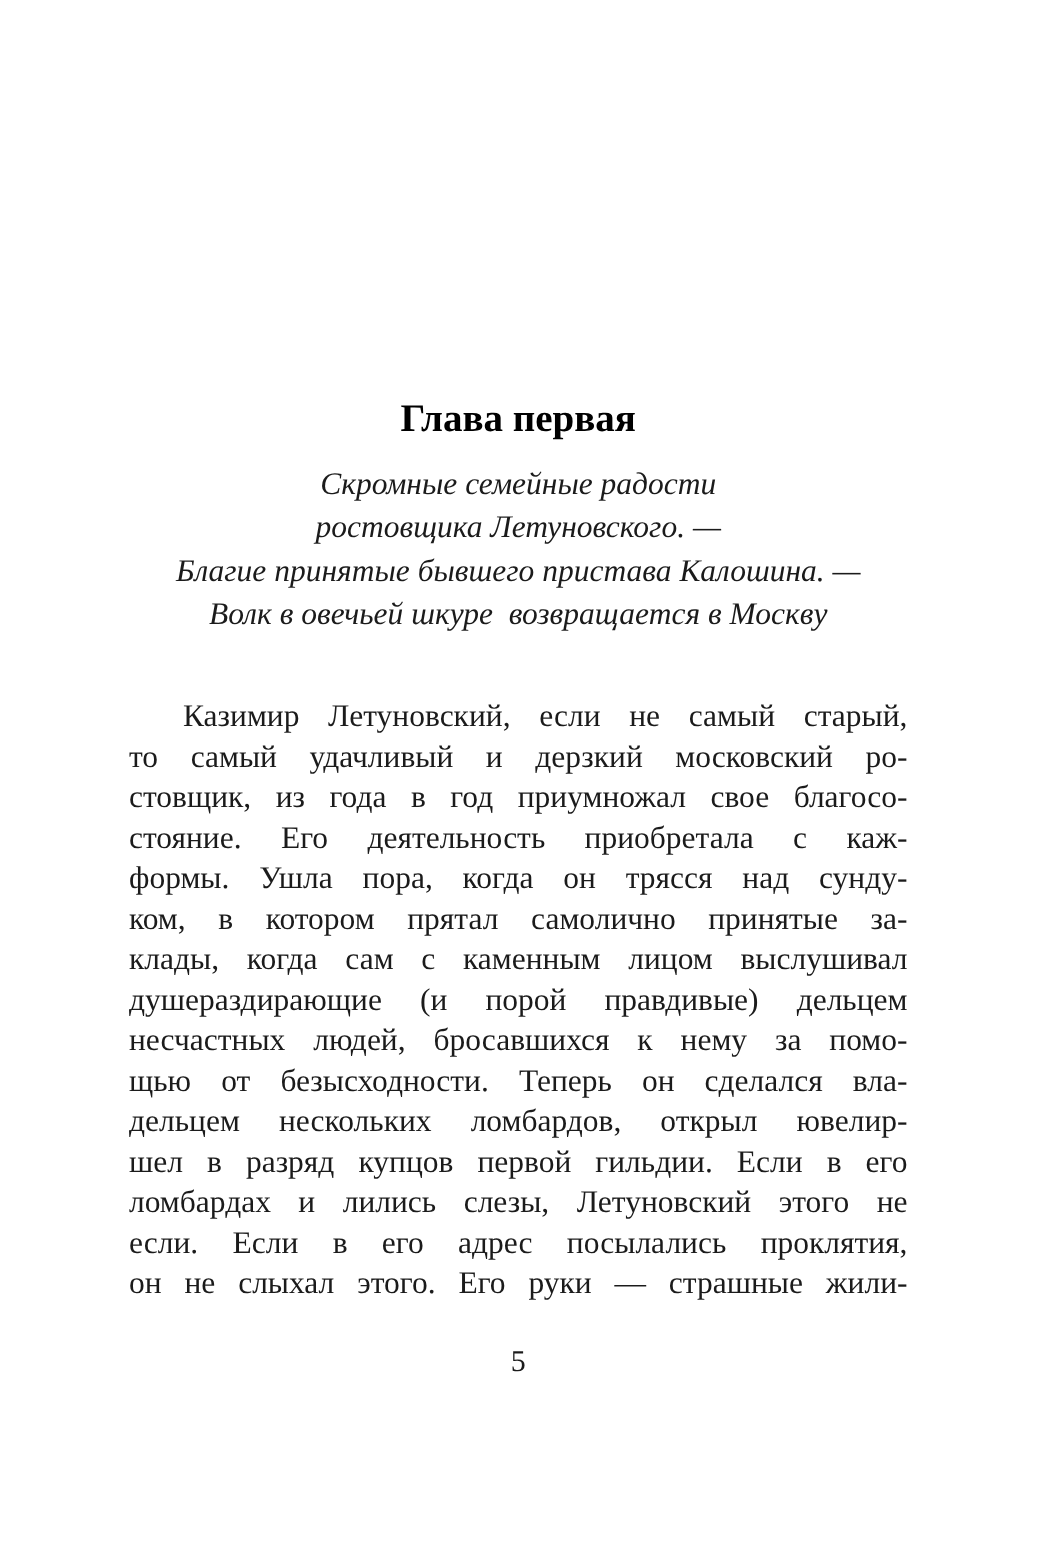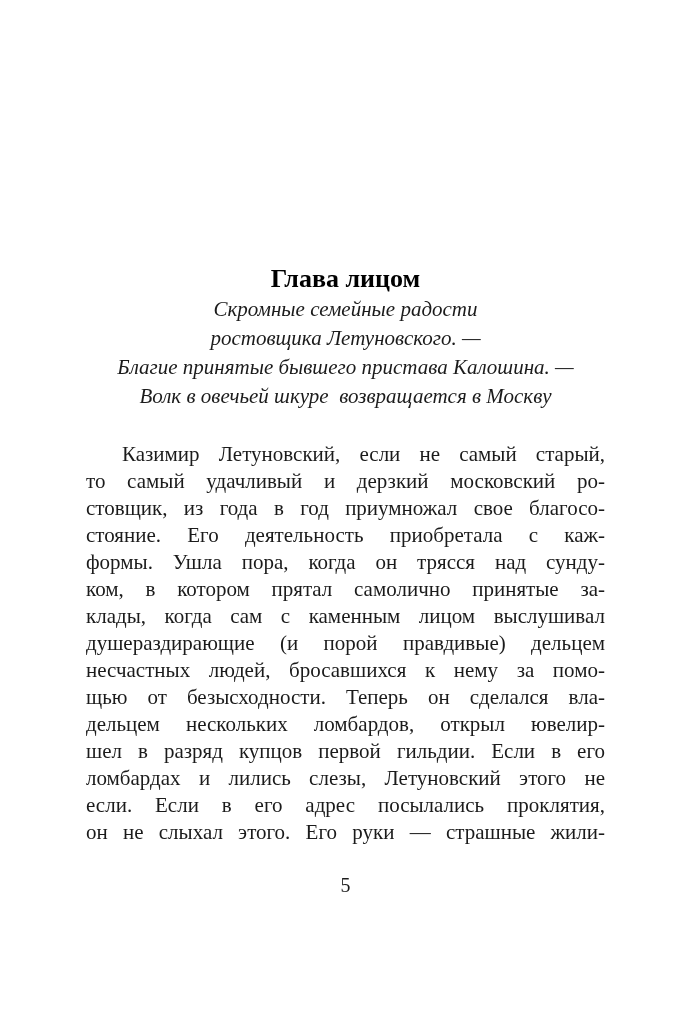--- a/index.html
+++ b/index.html
@@ -23,30 +23,31 @@
   .chapter-title {
     margin: 0;
     margin-top: 263px;
     font-size: 26px;
     line-height: 32px;
     font-weight: bold;
     text-align: center;
     color: #000000;
   }
   .chapter-subtitle {
+    margin-top: 13px;
     font-style: italic;
     font-size: 21px;
     line-height: 29px;
     text-align: center;
   }
   .subtitle-line {
     white-space: pre-wrap;
   }
   .body-paragraph {
-    margin-top: 30px;
+    margin-top: 40px;
     font-size: 21px;
     line-height: 27px;
   }
   .paragraph-line {
     text-align: justify;
     text-align-last: justify;
     height: 27px;
     overflow: hidden;
   }
   .paragraph-line.first {
@@ -58,21 +59,21 @@
     font-size: 20px;
     line-height: 24px;
   }
 </style>
 </head>
 <body>
 
 <div class="page">
   <div class="content">
 
-    <h1 class="chapter-title">Глава лицом</h1>
+    <h1 class="chapter-title">Глава первая</h1>
 
     <div class="chapter-subtitle">
       <div class="subtitle-line">Скромные семейные радости</div>
       <div class="subtitle-line">ростовщика Летуновского. —</div>
       <div class="subtitle-line">Благие принятые бывшего пристава Калошина. —</div>
       <div class="subtitle-line">Волк в овечьей шкуре  возвращается в Москву</div>
     </div>
 
     <div class="body-paragraph">
       <div class="paragraph-line first">Казимир Летуновский, если не самый старый,</div>

